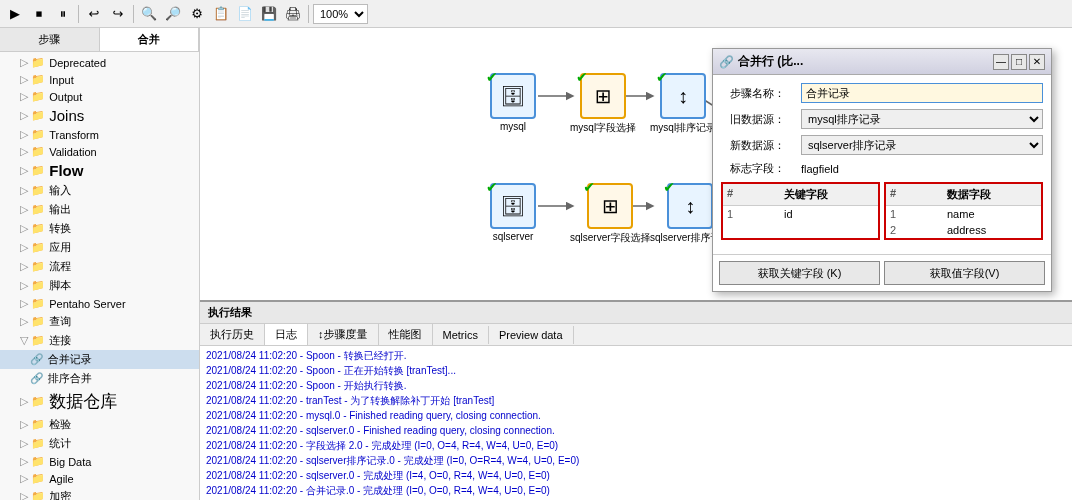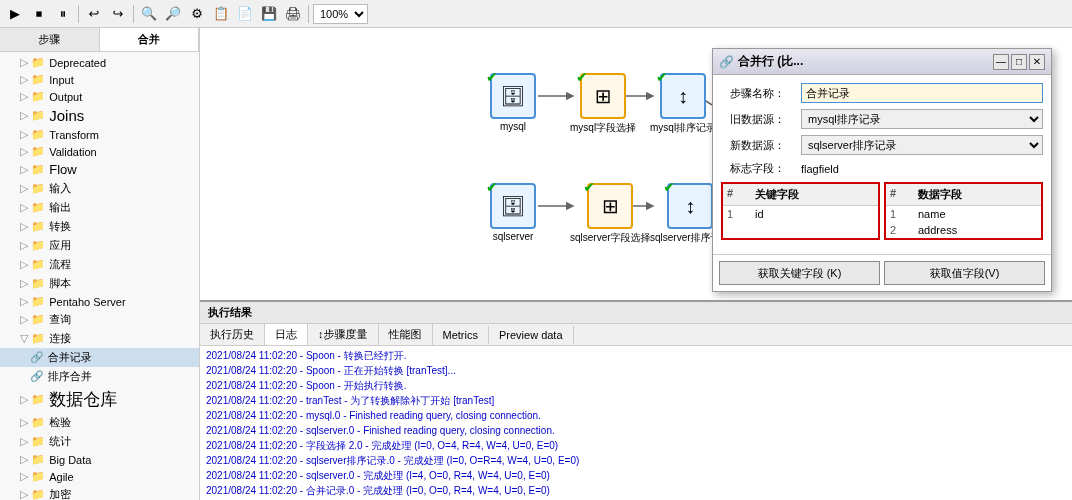--- a/index.html
+++ b/index.html
@@ -62,21 +62,21 @@
     .dialog-row { display: flex; align-items: center; margin-bottom: 6px; }
     .dialog-label { width: 80px; font-size: 11px; text-align: right; padding-right: 16px; flex-shrink: 0; }
     .dialog-input { flex: 1; height: 20px; border: 1px solid #4a90d9; background: #fff8e0; padding: 0 4px; font-size: 11px; }
     .dialog-select { flex: 1; height: 20px; border: 1px solid #aaa; font-size: 11px; padding: 0 2px; }
     .dialog-text { flex: 1; font-size: 11px; }
     .dialog-tables { display: flex; gap: 4px; margin-bottom: 6px; }
     .dialog-table { flex: 1; border: 2px solid #cc0000; }
     .dialog-table-header { background: #f0f0f0; padding: 3px 4px; font-size: 11px; display: flex; gap: 8px; border-bottom: 1px solid #ccc; font-weight: bold; }
     .dialog-table-row { display: flex; gap: 8px; padding: 2px 4px; font-size: 11px; }
     .dialog-table-col1 { width: 20px; color: #555; }
-    .dialog-table-col2 { flex: 1; }
+    .dialog-table-col2 { flex: 1; margin-left: 29px; }
     .dialog-footer { display: flex; gap: 4px; border-top: 1px solid #ccc; padding: 6px; }
     .dialog-footer-btn { flex: 1; height: 24px; font-size: 11px; border: 1px solid #888; background: #e8e8e8; cursor: pointer; display: flex; align-items: center; justify-content: center; }
 
     
     ::-webkit-scrollbar { width: 8px; height: 8px; }
     ::-webkit-scrollbar-track { background: #f0f0f0; }
     ::-webkit-scrollbar-thumb { background: #bbb; border-radius: 2px; }
   </style>
 </head>
 <body>
@@ -132,21 +132,21 @@
         <div class="tree-item">
           <span class="folder-icon">▷ 📁</span>
           <span style="font-size: 11px;">Transform</span>
         </div>
         <div class="tree-item">
           <span class="folder-icon">▷ 📁</span>
           <span style="font-size: 11px;">Validation</span>
         </div>
         <div class="tree-item">
           <span class="folder-icon">▷ 📁</span>
-          <span style="font-size: 13px;">Flow</span>
+          <span style="font-size: 15px; font-weight: bold;">Flow</span>
         </div>
         <div class="tree-item">
           <span class="folder-icon">▷ 📁</span>
           <span style="font-size: 11px;">输入</span>
         </div>
         <div class="tree-item">
           <span class="folder-icon">▷ 📁</span>
           <span style="font-size: 11px;">输出</span>
         </div>
         <div class="tree-item">

